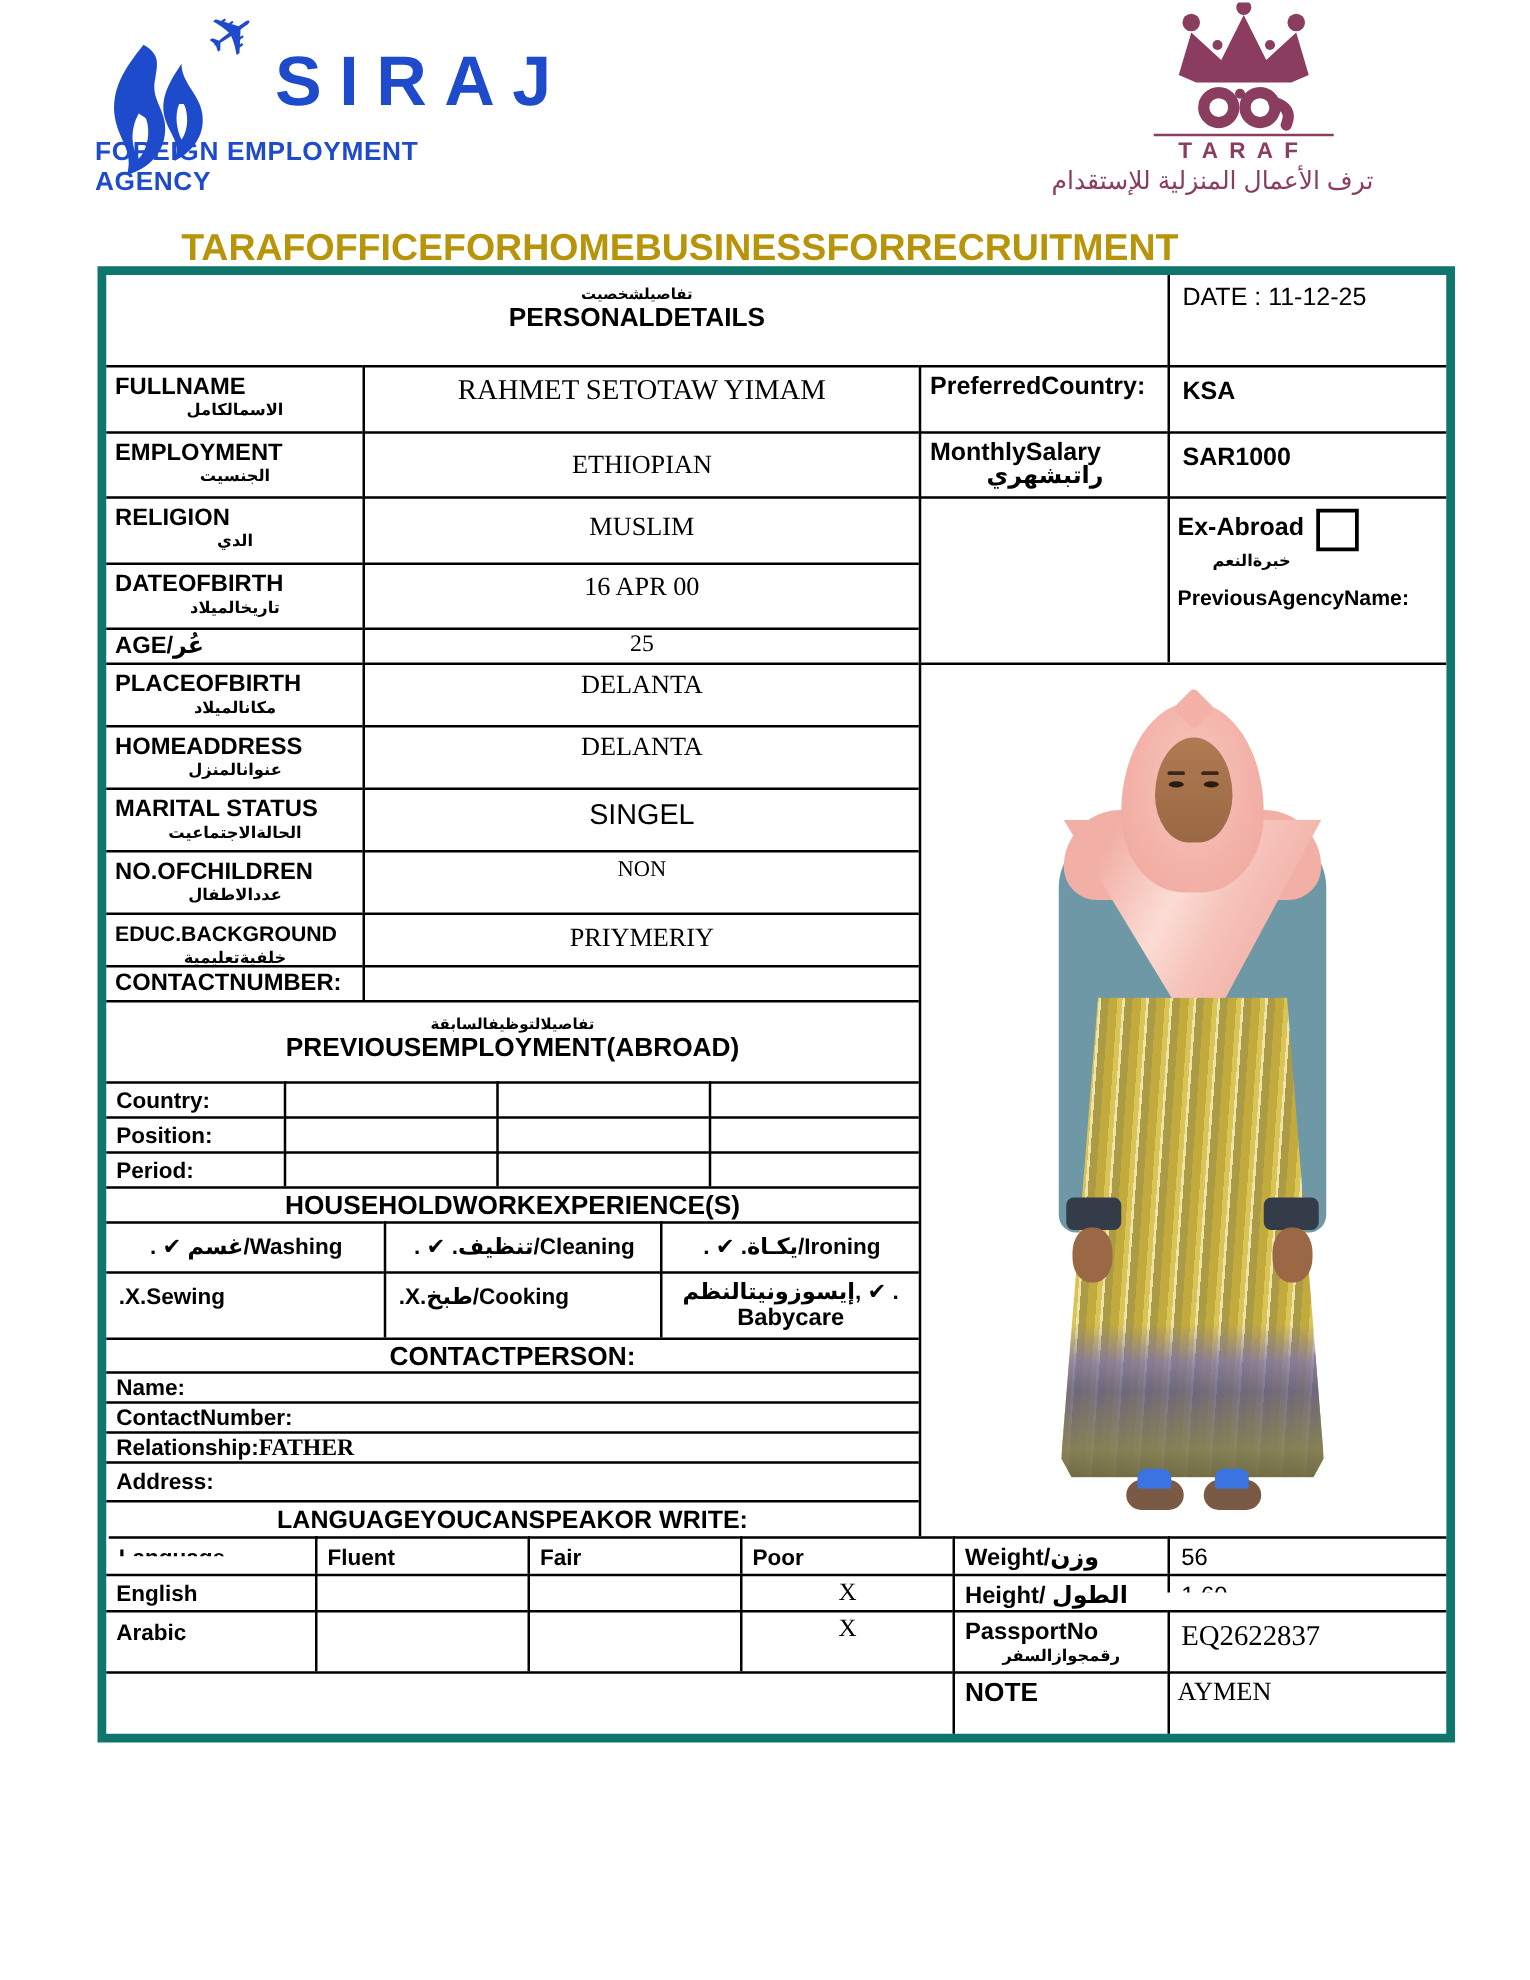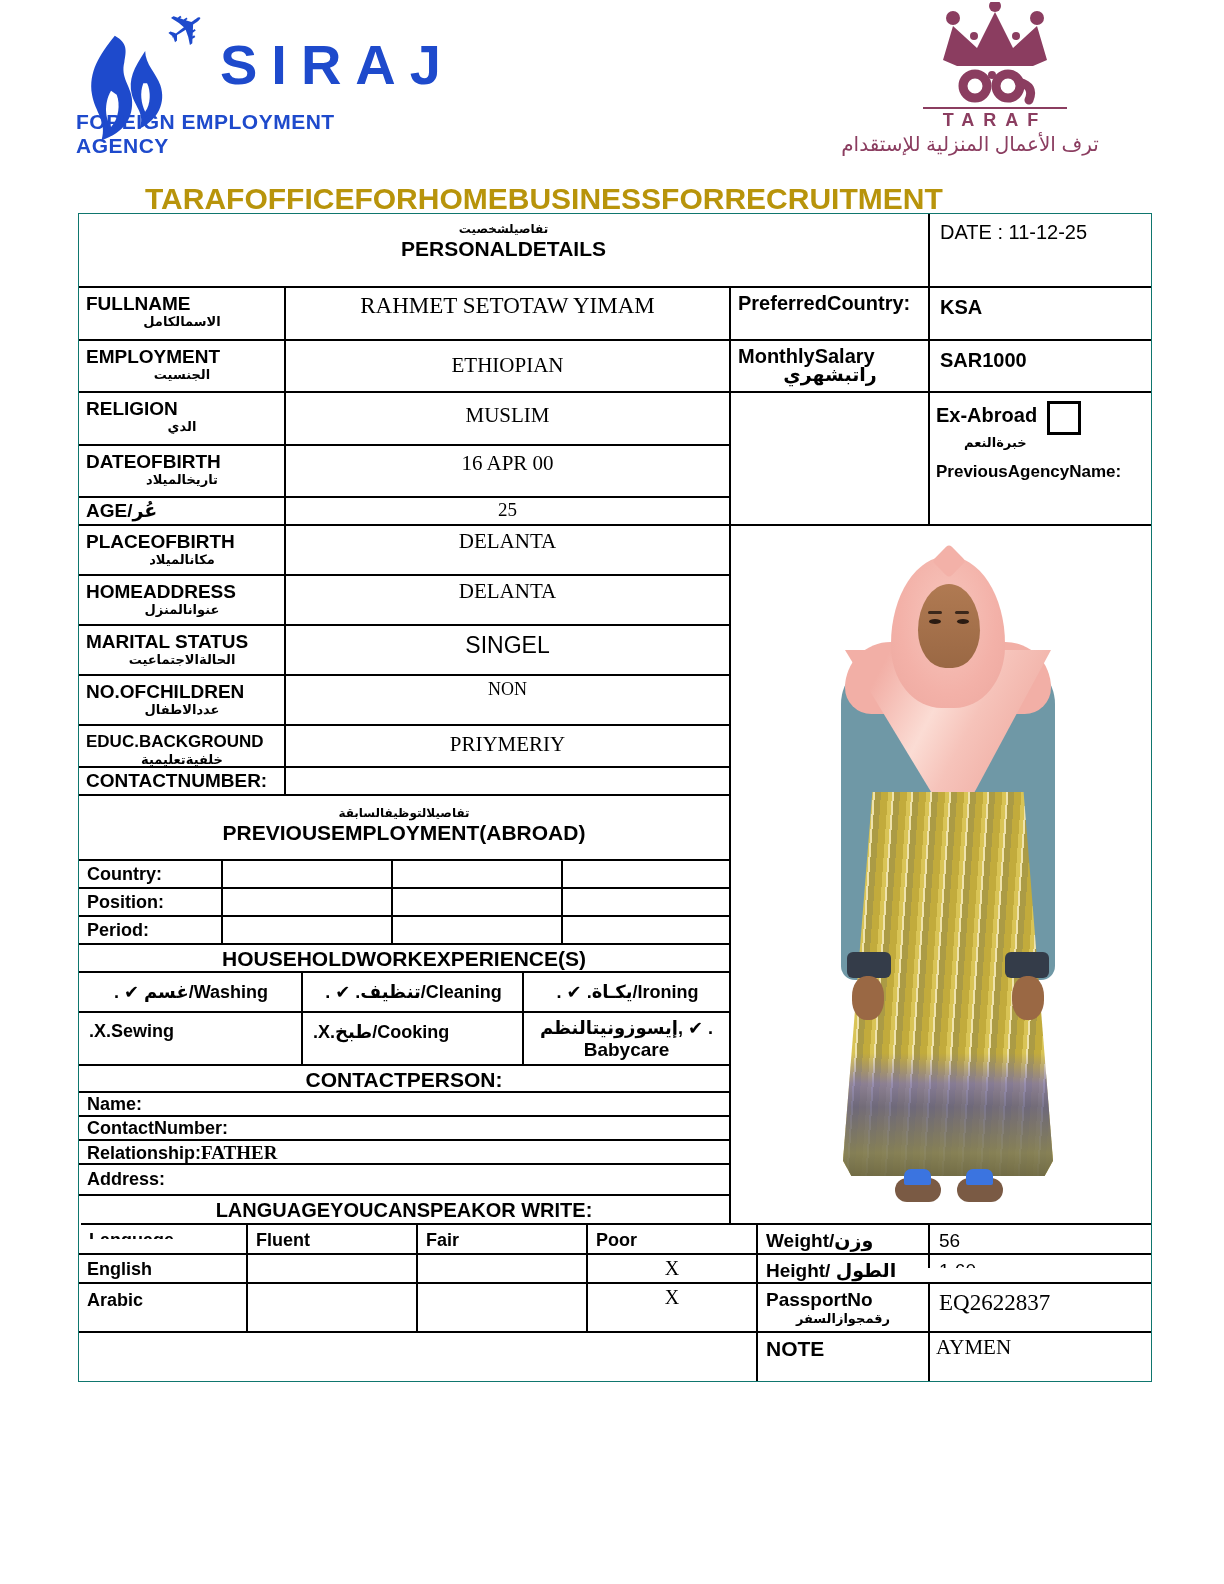--- a/index.html
+++ b/index.html
@@ -15,21 +15,21 @@
 
   .taraf{position:absolute;left:845px;top:2px;width:250px;height:165px;color:#8b3d60;}
   .taraf .crown{position:absolute;left:70px;top:0;}
   .taraf .word{position:absolute;left:78px;top:105px;width:144px;text-align:center;font-size:18px;font-weight:bold;
                letter-spacing:9px;border-top:2px solid #8b3d60;padding-top:1px;}
   .taraf .tag{position:absolute;left:-10px;top:130px;width:270px;text-align:center;font-size:20px;direction:rtl;color:#8b3d60;}
 
   .doc-title{position:absolute;left:145px;top:182px;font-size:30px;font-weight:bold;color:#b8940b;}
 
   
-  .form{position:absolute;left:78px;top:213px;width:1072px;height:1167px;border:1px solid #0f766e;}
+  .form{position:absolute;left:78px;top:213px;width:1072px;height:1167px;border:7px solid #0f766e;}
   .cell{position:absolute;box-sizing:border-box;border-left:2px solid #000;border-top:2px solid #000;overflow:hidden;}
   .x0{border-left:none;} .y0{border-top:none;}
 
   .lbl{font-weight:bold;font-size:19px;padding:5px 6px 0 7px;line-height:21px;}
   .lbl .ar{display:block;font-weight:bold;font-size:13px;text-align:center;line-height:16px;}
   .vser{font-family:"Liberation Serif","DejaVu Serif",serif;font-size:21px;text-align:center;padding-top:5px;}
   .vsans{font-weight:bold;font-size:20px;padding:8px 0 0 10px;}
   .vplain{font-size:19px;padding:5px 0 0 9px;}
   .hdr{font-weight:bold;font-size:21px;text-align:center;}
   .hdr .ar{display:block;font-weight:bold;font-size:12px;line-height:15px;}

